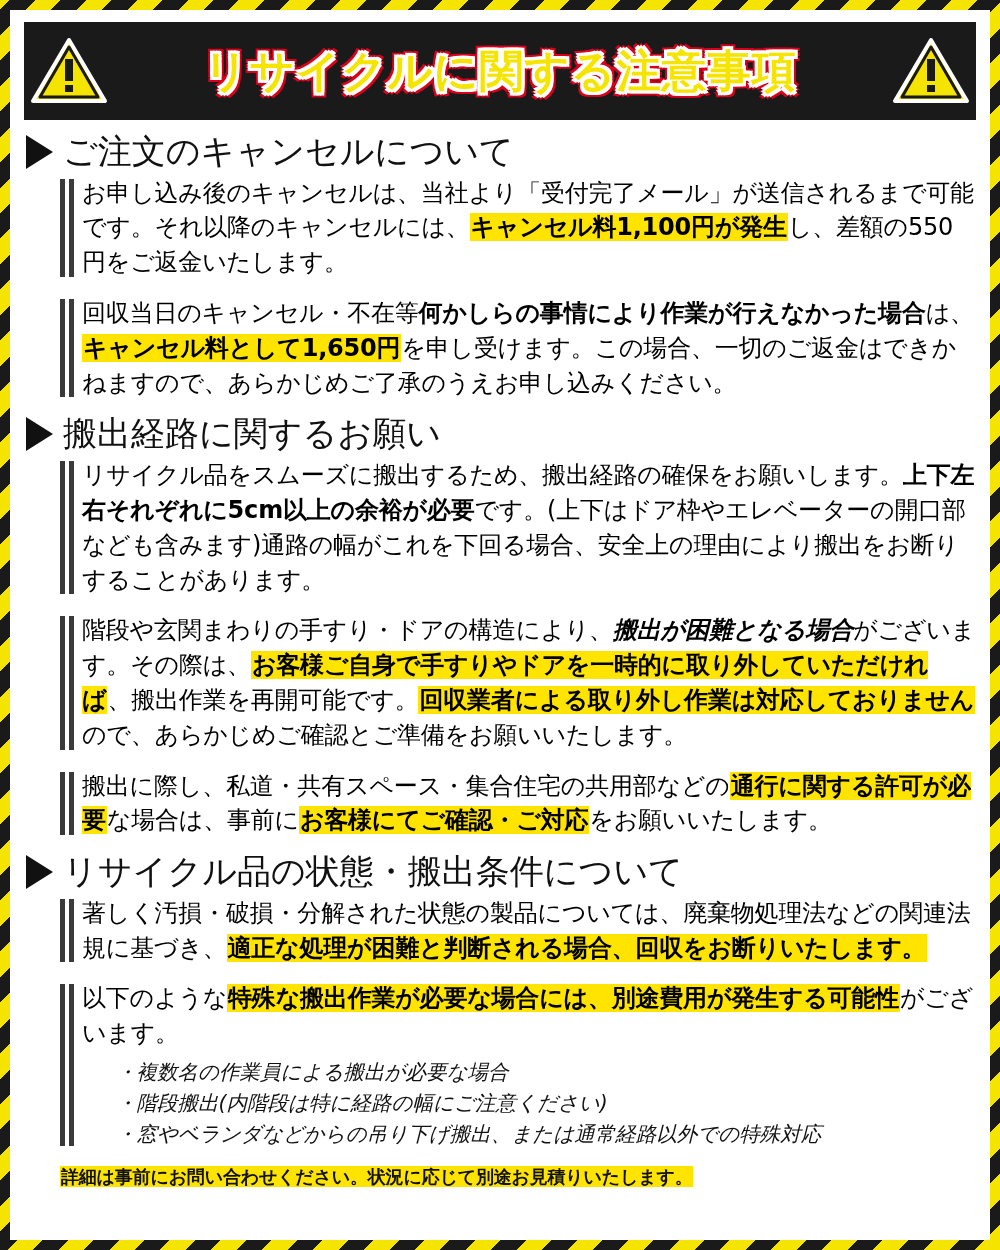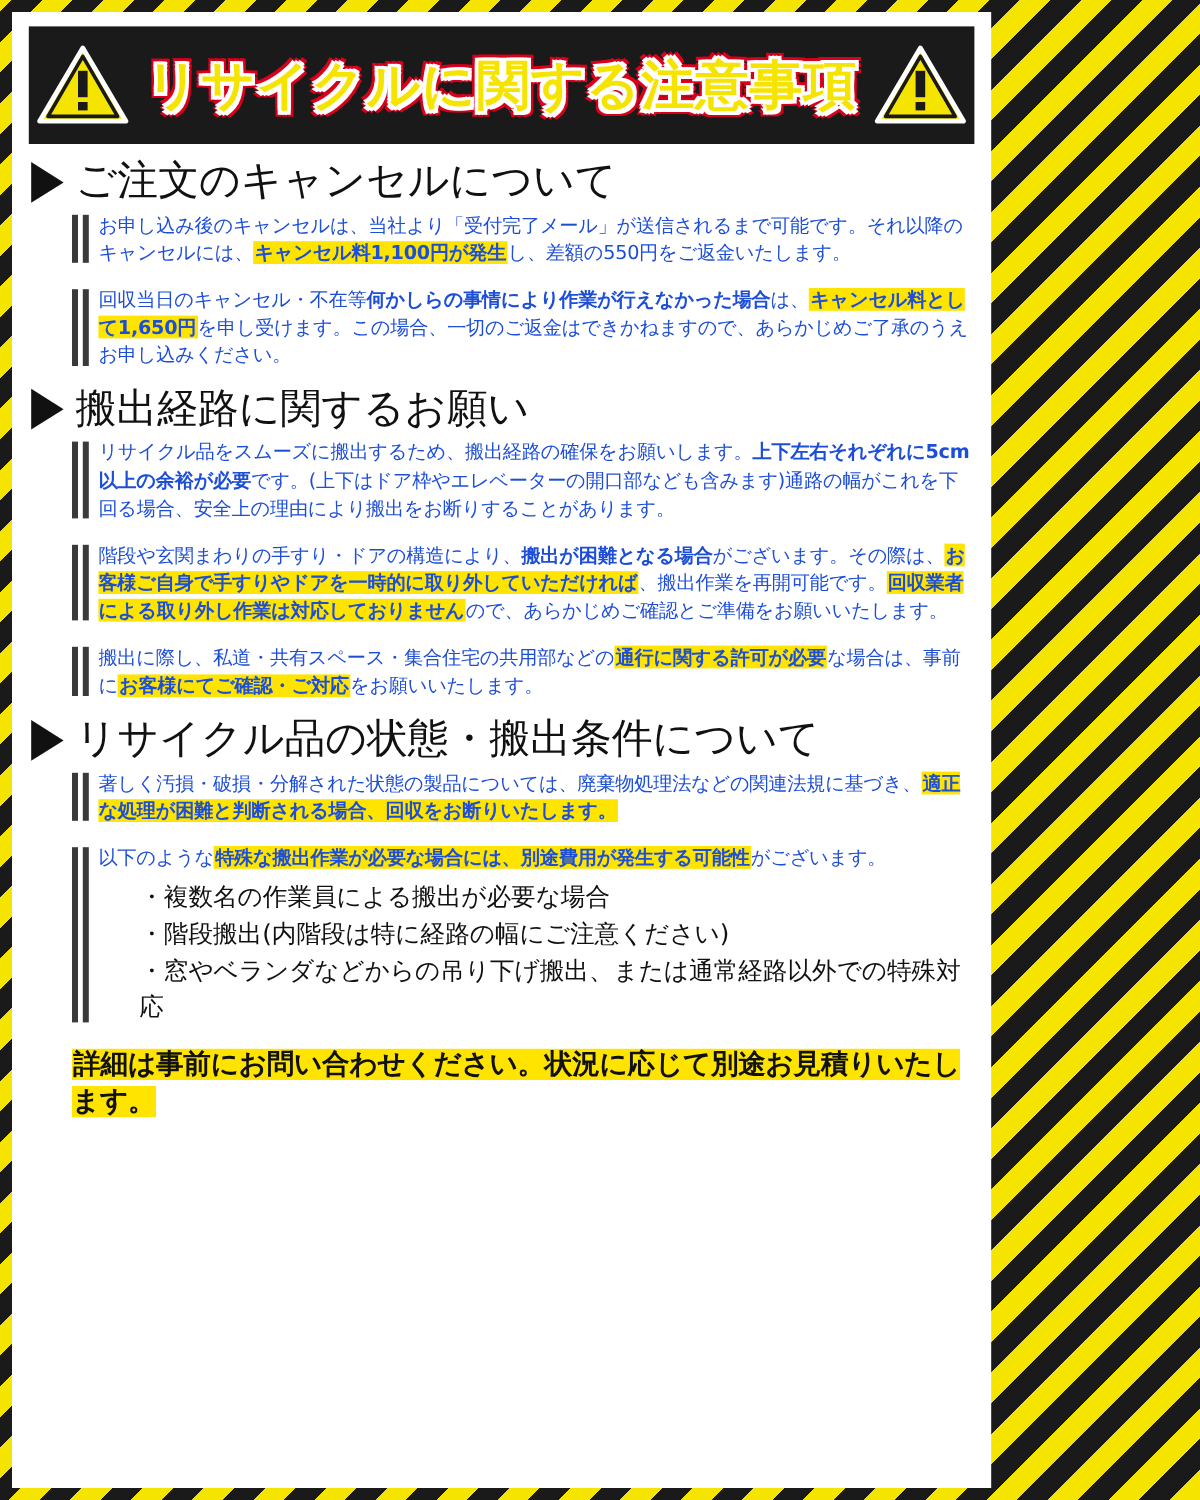--- a/index.html
+++ b/index.html
@@ -18,21 +18,21 @@
     background:
       repeating-linear-gradient(
         -45deg,
         #f5e400 0px, #f5e400 18px,
         #1a1a1a 18px, #1a1a1a 36px
       );
     padding:10px;
   }
   .inner {
     position:relative;
-    width:816px; height:1230px;
+    width:980px; height:1230px;
     background:#ffffff;
     padding:10px 14px 6px 14px;
     overflow:hidden;
   }
 
   
   .title-band {
     position:relative;
     height:98px;
     background:#1a1a1a;
@@ -107,48 +107,49 @@
   .para::after {
     content:"";
     position:absolute;
     left:9px; top:3px; bottom:3px;
     width:5px;
     background:#3a3a3a;
   }
   .para p {
     margin:0;
     font-family:"DejaVu Sans", sans-serif;
-    font-size:16px;
+    font-size:24px;
     line-height:1.45;
-    color:#1d4ed8;
+    color:#000000;
     letter-spacing:-0.2px;
   }
   .hl {
     background:#ffe400;
     font-weight:bold;
     padding:0 1px;
   }
   .ul-list {
     margin:6px 0 0 0;
     padding:0;
     list-style:none;
+    font-style:italic;
   }
   .ul-list li {
     font-family:"DejaVu Sans", sans-serif;
     font-size:20.5px;
     line-height:1.5;
     color:#111111;
     margin-left:34px;
   }
   .closing {
     margin:14px 0 0 36px;
     padding-left:0;
     font-family:"DejaVu Sans", sans-serif;
     font-weight:bold;
-    font-size:23px;
+    font-size:18px;
     color:#111111;
     letter-spacing:-0.2px;
   }
   .closing .hl { background:#ffe400; }
 </style>
 </head>
 <body>
 
 <div class="page">
   <div class="inner">
@@ -188,21 +189,21 @@
         </div>
         <div class="section">
           <div class="sec-head">
             <span class="play"></span>
             <span class="htxt">搬出経路に関するお願い</span>
           </div>
           <div class="para">
             <p><span>リサイクル品をスムーズに搬出するため、搬出経路の確保をお願いします。</span><span style="font-weight: bold;">上下左右それぞれに5cm以上の余裕が必要</span><span>です。(上下はドア枠やエレベーターの開口部</span><span>なども含みます)通路の幅がこれを下回る場合、安全上の理由により搬出をお断りすることがあります。</span></p>
           </div>
           <div class="para">
-            <p><span>階段や玄関まわりの手すり・ドアの構造により、</span><span style="font-weight: bold;">搬出が困難となる場合</span><span>がございます。</span><span>その際は、</span><span class="hl">お客様ご自身で手すりやドアを一時的に取り外していただければ</span><span>、搬出作業を再開可能です。</span><span class="hl">回収業者による取り外し作業は対応しておりません</span><span>ので、あらかじめご確認とご準備をお願いいたします。</span></p>
+            <p><span>階段や玄関まわりの手すり・ドアの構造により、</span><span style="font-weight: bold; font-style: italic;">搬出が困難となる場合</span><span>がございます。</span><span>その際は、</span><span class="hl">お客様ご自身で手すりやドアを一時的に取り外していただければ</span><span>、搬出作業を再開可能です。</span><span class="hl">回収業者による取り外し作業は対応しておりません</span><span>ので、あらかじめご確認とご準備をお願いいたします。</span></p>
           </div>
           <div class="para">
             <p><span>搬出に際し、私道・共有スペース・集合住宅の共用部などの</span><span class="hl">通行に関する許可が必要</span><span>な場合は、事前に</span><span class="hl">お客様にてご確認・ご対応</span><span>をお願いいたします。</span></p>
           </div>
         </div>
         <div class="section">
           <div class="sec-head">
             <span class="play"></span>
             <span class="htxt">リサイクル品の状態・搬出条件について</span>
           </div>

